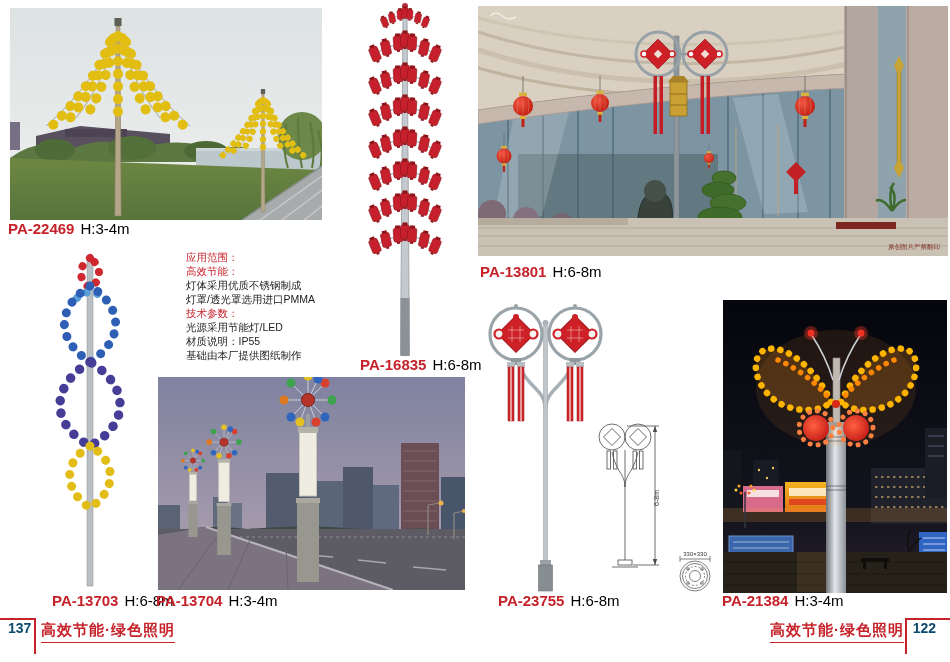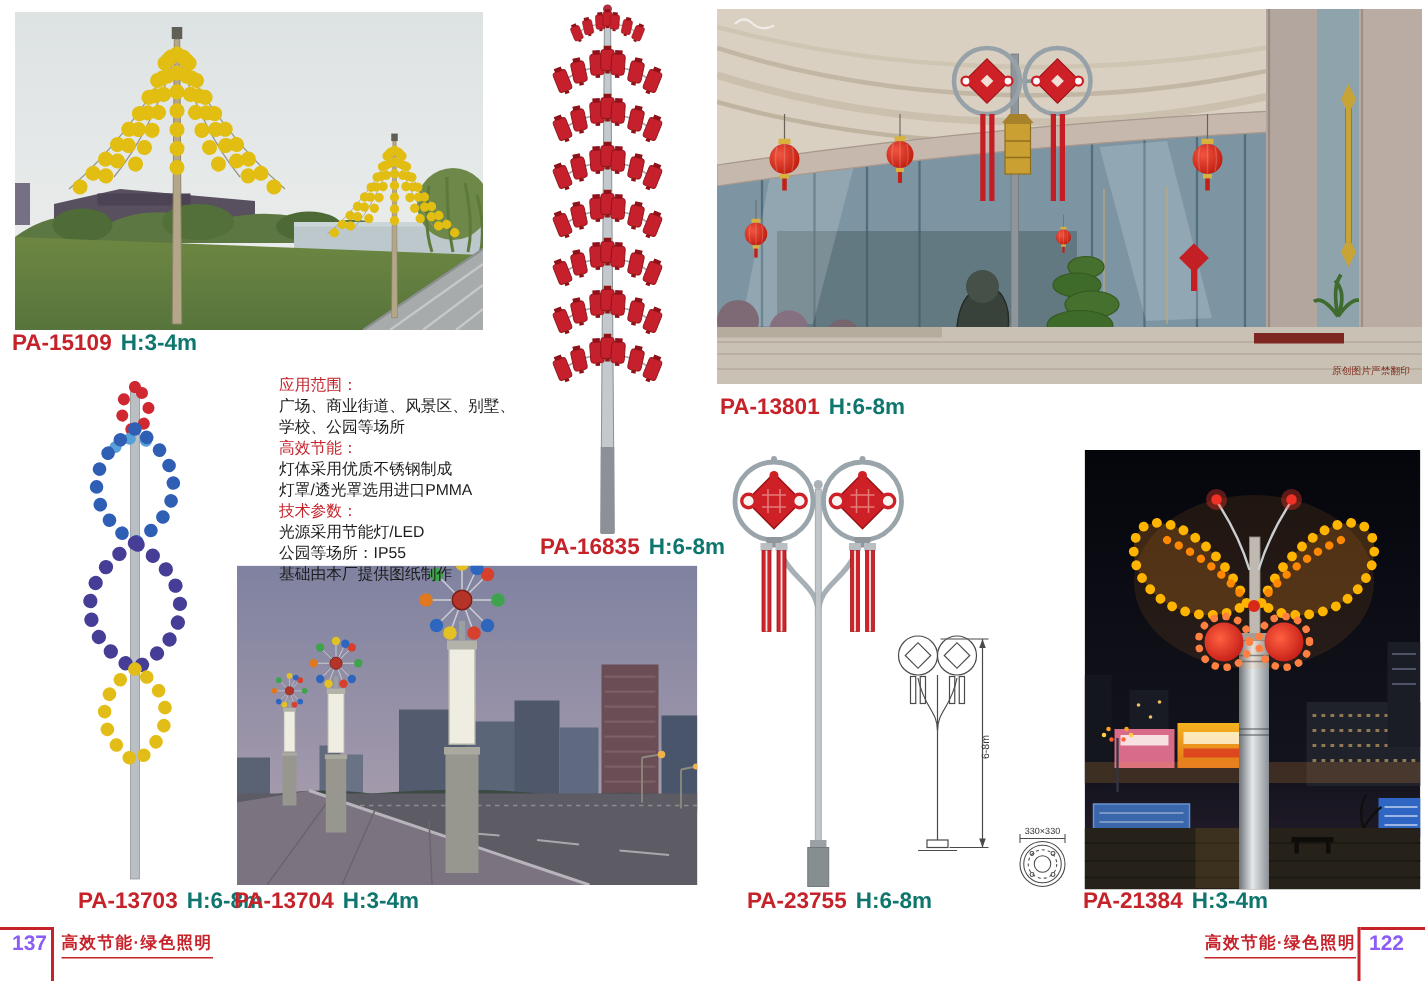--- a/index.html
+++ b/index.html
@@ -2,25 +2,25 @@
 <html><head>
 <meta charset="utf-8">
 <style>
   html,body{margin:0;padding:0;background:#fff}
   .page{position:relative;width:950px;height:662px;background:#ffffff;overflow:hidden;
         font-family:"Liberation Sans","DejaVu Sans",sans-serif}
   .photo{position:absolute;overflow:hidden}
   .photo svg{display:block}
   .plabel{position:absolute;font-size:15px;white-space:nowrap}
   .plabel .code{color:#c5222a;font-weight:bold}
-  .plabel .hval{color:#0f766e;font-weight:bold;margin-left:6px}
+  .plabel .hval{color:#000000;font-weight:normal;margin-left:6px}
   .spec{position:absolute;left:186px;top:251px;width:158px;font-size:10.5px;line-height:1.33;color:#1c1c1c}
   .spec .hd{color:#c5222a;font-weight:normal}
-  .footer-num{position:absolute;font-size:14px;font-weight:bold;color:#8b5cf6}
-  .footer-slogan{position:absolute;font-size:11px;font-weight:bold;color:#c5222a;letter-spacing:1px;
+  .footer-num{position:absolute;font-size:14px;font-weight:bold;color:#0c4a6e}
+  .footer-slogan{position:absolute;font-size:15px;font-weight:bold;color:#c5222a;letter-spacing:1px;
                  padding-bottom:2px;border-bottom:1.5px solid #c5222a;white-space:nowrap}
   .vline{position:absolute;width:2px;background:#c5222a}
   .hline{position:absolute;height:1.5px;background:#c5222a}
 </style>
 </head>
 <body>
 
 <div class="page">
 
   <div class="photo" style="left:10px;top:8px;width:312px;height:212px">
@@ -513,21 +513,21 @@
         <circle cx="93" cy="128" r="17" fill="none" stroke="#ff8040" stroke-width="5" stroke-dasharray="0.1 8" stroke-linecap="round"></circle>
         <circle cx="133" cy="128" r="17" fill="none" stroke="#ff8040" stroke-width="5" stroke-dasharray="0.1 8" stroke-linecap="round"></circle>
         <circle cx="93" cy="128" r="13" fill="url(#redwing)"></circle>
         <circle cx="133" cy="128" r="13" fill="url(#redwing)"></circle>
         <circle cx="113" cy="104" r="4" fill="#d82818"></circle>
       </g>
     </svg>
   </div>
 
   <div class="plabel" style="left:8px;top:220px">
-    <span class="code">PA-15109</span><span class="hval">H:3-4m</span>
+    <span class="code">PA-22469</span><span class="hval">H:3-4m</span>
   </div>
   <div class="plabel" style="left:360px;top:356px">
     <span class="code">PA-16835</span><span class="hval">H:6-8m</span>
   </div>
   <div class="plabel" style="left:52px;top:592px">
     <span class="code">PA-13703</span><span class="hval">H:6-8m</span>
   </div>
   <div class="plabel" style="left:156px;top:592px">
     <span class="code">PA-13704</span><span class="hval">H:3-4m</span>
   </div>
@@ -536,27 +536,26 @@
   </div>
   <div class="plabel" style="left:498px;top:592px">
     <span class="code">PA-23755</span><span class="hval">H:6-8m</span>
   </div>
   <div class="plabel" style="left:722px;top:592px">
     <span class="code">PA-21384</span><span class="hval">H:3-4m</span>
   </div>
 
   <div class="spec">
     <div class="hd">应用范围：</div>
-    <div>广场、商业街道、风景区、别墅、学校、公园等场所</div>
     <div class="hd">高效节能：</div>
     <div>灯体采用优质不锈钢制成</div>
     <div>灯罩/透光罩选用进口PMMA</div>
     <div class="hd">技术参数：</div>
     <div>光源采用节能灯/LED</div>
-    <div>公园等场所：IP55</div>
+    <div>材质说明：IP55</div>
     <div>基础由本厂提供图纸制作</div>
   </div>
 
   <div class="hline" style="left:0;top:618px;width:34px"></div>
   <div class="footer-num" style="left:8px;top:620px">137</div>
   <div class="vline" style="left:34px;top:618px;height:36px"></div>
   <div class="footer-slogan" style="left:41px;top:621px">高效节能·绿色照明</div>
 
   <div class="footer-slogan" style="right:46px;top:621px">高效节能·绿色照明</div>
   <div class="vline" style="right:43px;top:618px;height:36px"></div>

